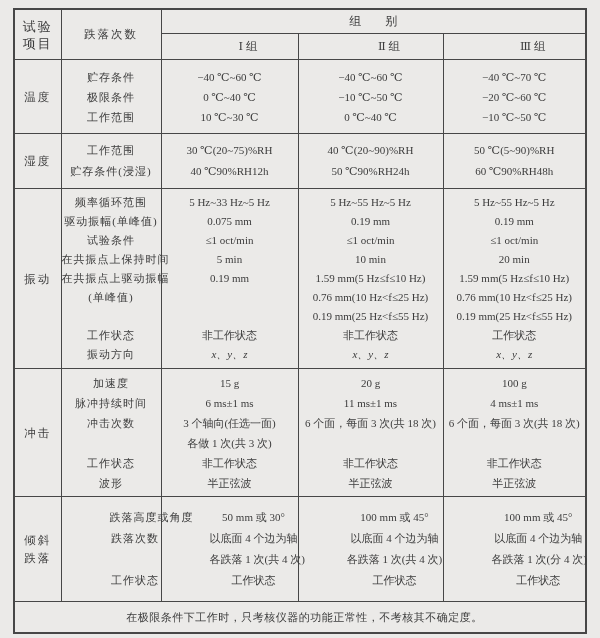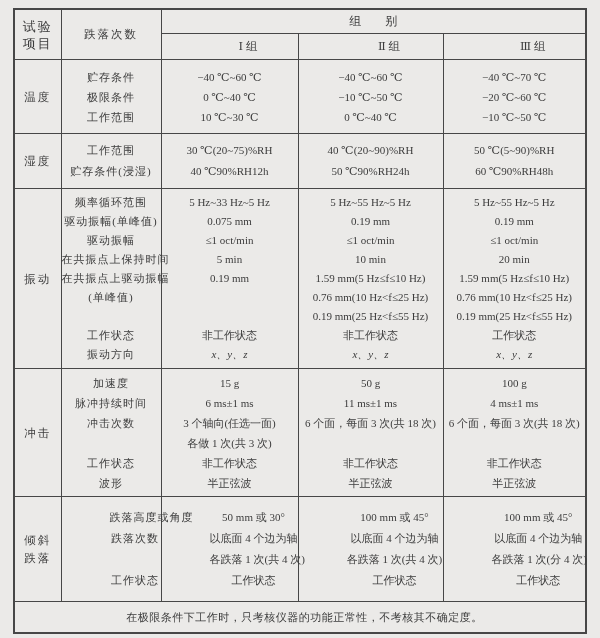--- a/index.html
+++ b/index.html
@@ -152,21 +152,21 @@
         <td class="col-val">
           <div class="ln">50 ℃(5~90)%RH</div>
           <div class="ln">60 ℃90%RH48h</div>
         </td>
       </tr>
       <tr data-sec="vibration">
         <td class="sec-name">振动</td>
         <td class="col-label">
           <div class="ln">频率循环范围</div>
           <div class="ln">驱动振幅(单峰值)</div>
-          <div class="ln">驱动振幅</div>
+          <div class="ln">试验条件</div>
           <div class="ln">在共振点上保持时间</div>
           <div class="ln">在共振点上驱动振幅</div>
           <div class="ln">(单峰值)</div>
           <div class="ln" style="visibility: hidden;">&nbsp;</div>
           <div class="ln">工作状态</div>
           <div class="ln">振动方向</div>
         </td>
         <td class="col-val">
           <div class="ln">5 Hz~33 Hz~5 Hz</div>
           <div class="ln">0.075 mm</div>
@@ -213,21 +213,21 @@
         </td>
         <td class="col-val">
           <div class="ln">15 g</div>
           <div class="ln">6 ms±1 ms</div>
           <div class="ln">3 个轴向(任选一面)</div>
           <div class="ln">各做 1 次(共 3 次)</div>
           <div class="ln">非工作状态</div>
           <div class="ln">半正弦波</div>
         </td>
         <td class="col-val">
-          <div class="ln">50 g</div>
+          <div class="ln">20 g</div>
           <div class="ln">11 ms±1 ms</div>
           <div class="ln">6 个面，每面 3 次(共 18 次)</div>
           <div class="ln" style="visibility: hidden;">&nbsp;</div>
           <div class="ln">非工作状态</div>
           <div class="ln">半正弦波</div>
         </td>
         <td class="col-val">
           <div class="ln">100 g</div>
           <div class="ln">4 ms±1 ms</div>
           <div class="ln">6 个面，每面 3 次(共 18 次)</div>

